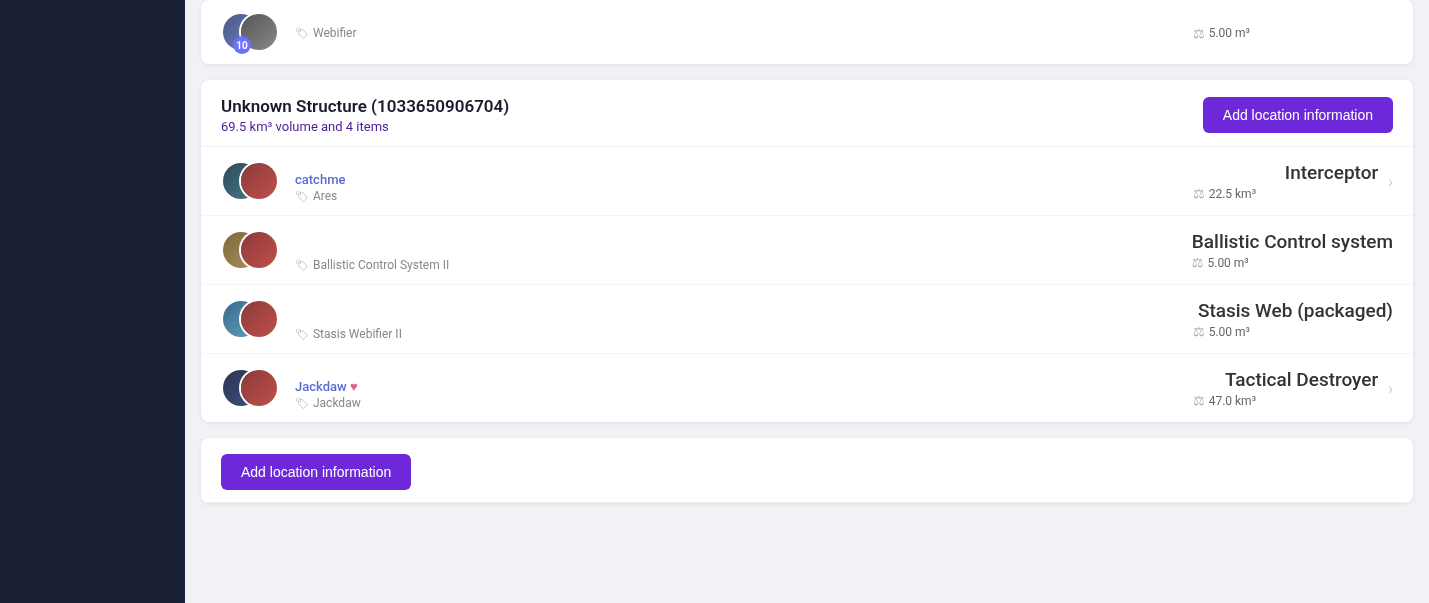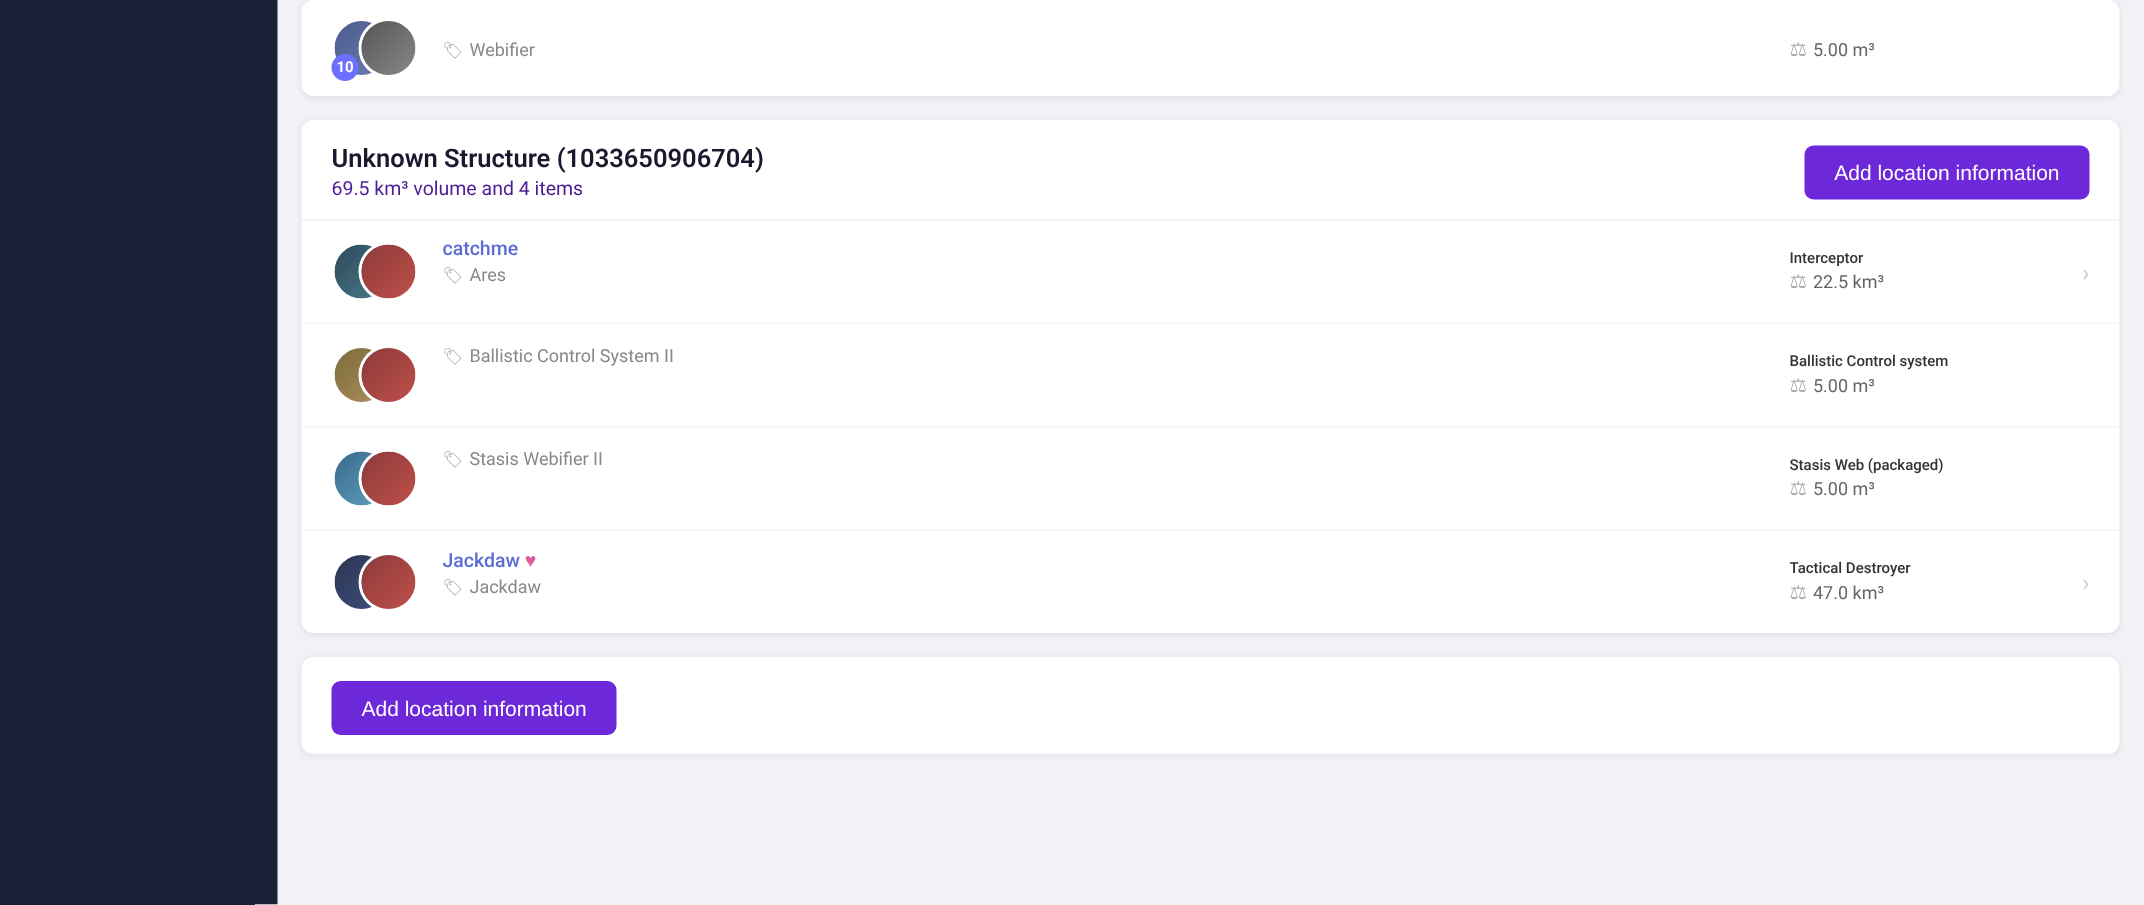--- a/index.html
+++ b/index.html
@@ -55,21 +55,21 @@
       z-index: 1;
     }
     .avatar-right {
       left: 18px;
       top: 2px;
       z-index: 2;
     }
     .avatar-badge {
       position: absolute;
       bottom: 0;
-      left: 0;
+      left: 12px;
       background: #6c6fff;
       color: #fff;
       font-size: 10px;
       font-weight: bold;
       border-radius: 50%;
       width: 18px;
       height: 18px;
       display: flex;
       align-items: center;
       justify-content: center;
@@ -93,23 +93,24 @@
       color: #888;
       font-size: 12px;
       margin-top: 2px;
     }
     .tag-icon {
       margin-right: 4px;
       font-size: 11px;
       color: #aaa;
     }
     .item-type {
-      font-size: 10px;
+      font-size: 19px;
       color: #333;
       font-weight: 500;
+      text-align: right;
     }
     .item-volume {
       font-size: 12px;
       color: #666;
       display: flex;
       align-items: center;
       gap: 4px;
       margin-top: 2px;
     }
     .volume-icon {
@@ -155,21 +156,21 @@
       padding: 12px 20px;
       border-bottom: 1px solid #f5f5f5;
       cursor: pointer;
     }
     .item-row:last-child {
       border-bottom: none;
     }
     .item-col-left {
       flex: 1;
       display: flex;
-      align-items: flex-start;
+      align-items: flex-end;
     }
     .item-col-right {
       min-width: 200px;
       display: flex;
       align-items: center;
       justify-content: flex-end;
     }
     .item-stats-block {
       flex: 1;
     }

